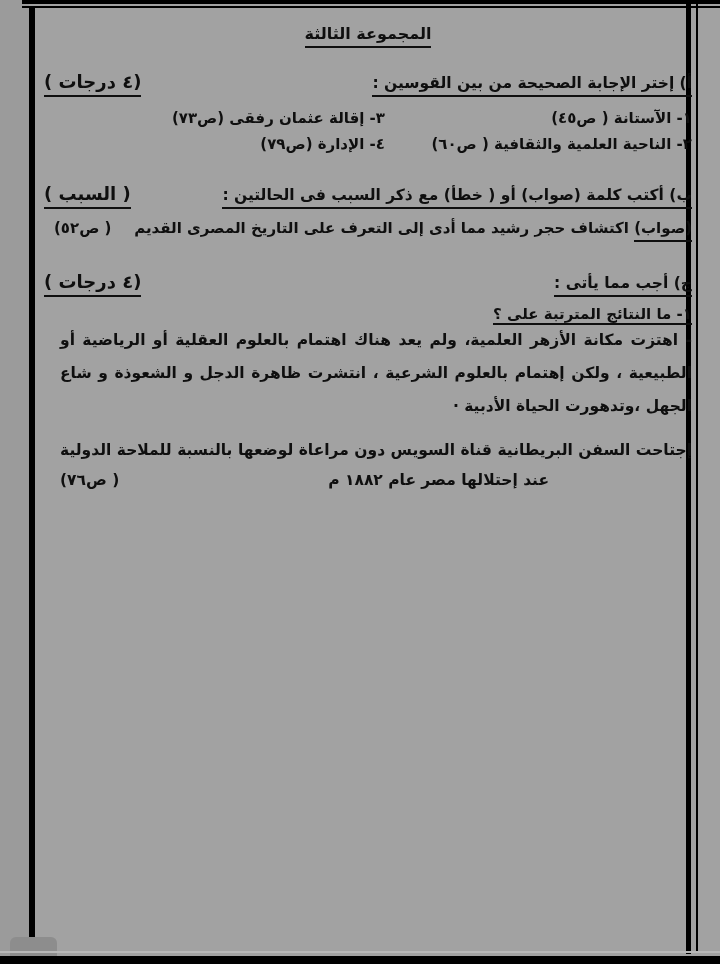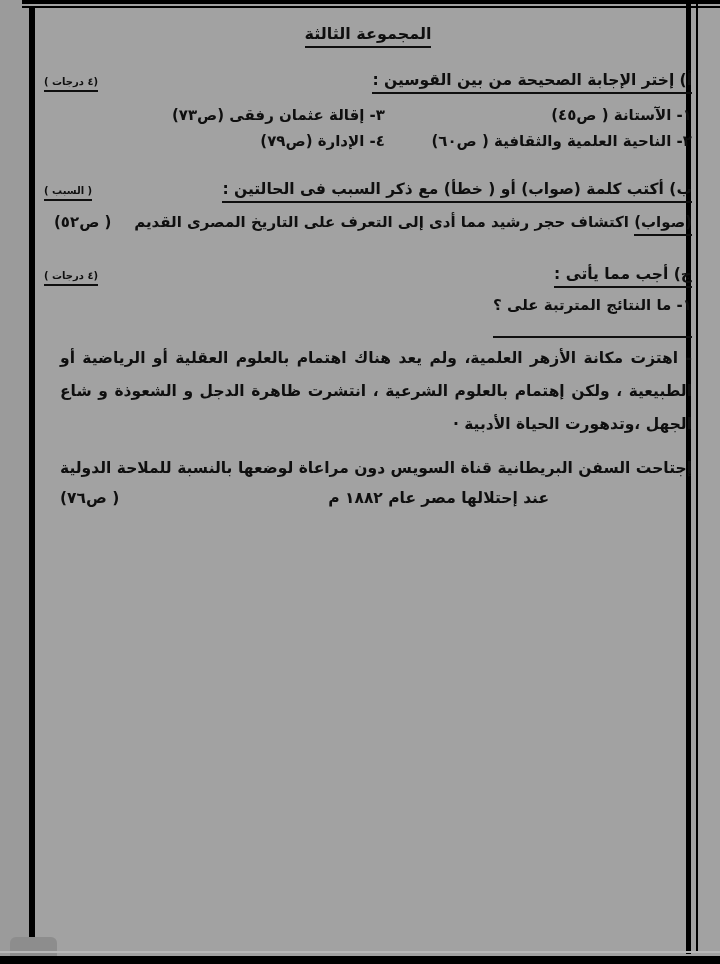--- a/index.html
+++ b/index.html
@@ -39,21 +39,21 @@
   .u { border-bottom: 2px solid var(--ink,#0f0f0f); padding-bottom: 3px; }
 
   .doc-title { text-align: center; font-size: 16px; }
 
   .sec-head {
     display: flex;
     justify-content: space-between;
     align-items: baseline;
   }
   .sec-head .head-label { font-size: 15.5px; }
-  .sec-head .marks { font-size: 10px; }
+  .sec-head .marks { font-size: 18px; }
 
   .sec-a-head { margin-top: 28px; }
 
   .options {
     margin-top: 12px;
     display: grid;
     grid-template-columns: 307px 329px;
     row-gap: 8px;
     font-size: 15px;
   }
@@ -66,24 +66,24 @@
     display: flex;
     justify-content: space-between;
     align-items: baseline;
     font-size: 15px;
     padding-left: 10px;
   }
 
   .sec-c-head { margin-top: 34px; }
 
   .q1-title { margin-top: 8px; font-size: 15px; }
-  .q1-title .u { padding-bottom: 22px; }
+  .q1-title .u { padding-bottom: 0; }
 
   .answer-block {
-    margin-top: 28px;
+    margin-top: 1px;
     font-size: 15.5px;
     line-height: 33px;
     padding-left: 16px;
   }
   .jl { text-align: justify; text-align-last: justify; }
   .rl { text-align: right; }
 
   .q2-title { margin-top: 22px; font-size: 14px; white-space: nowrap; }
 
   .q2-answer {

